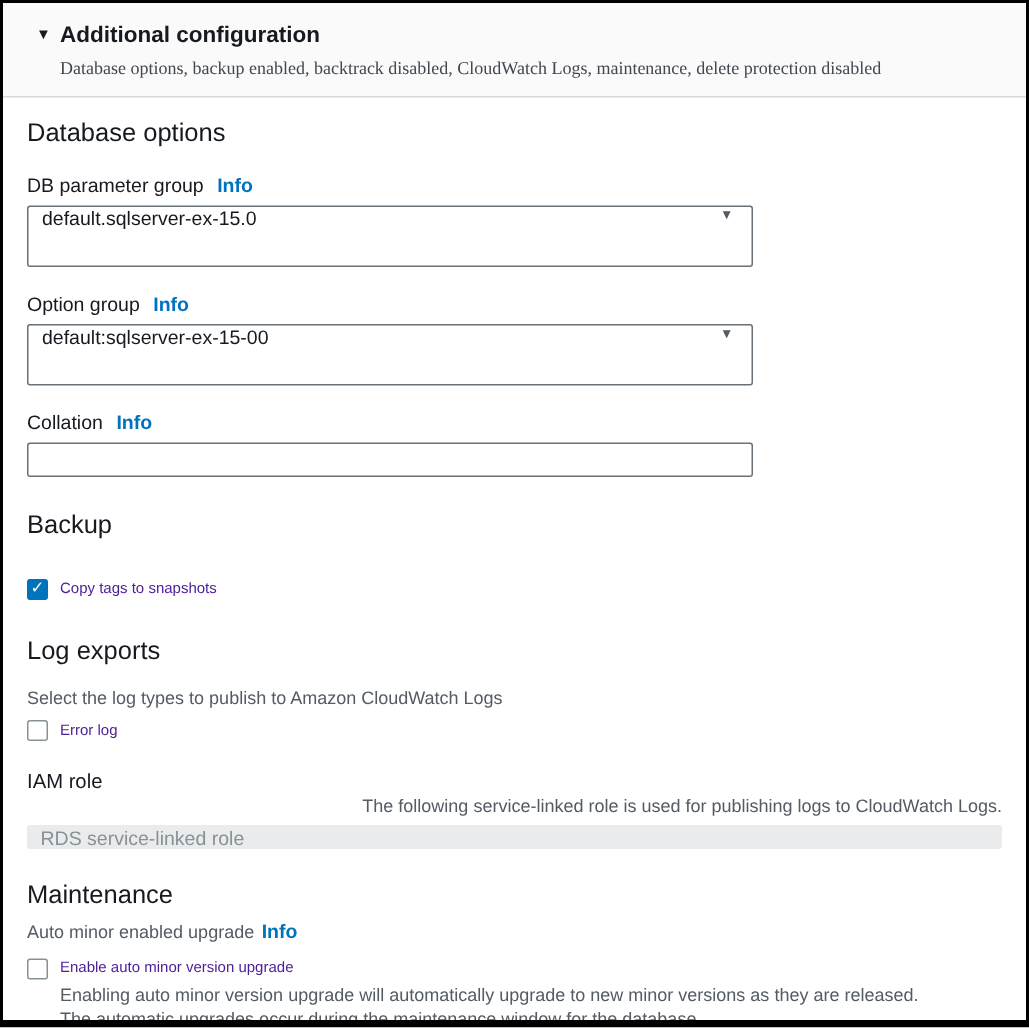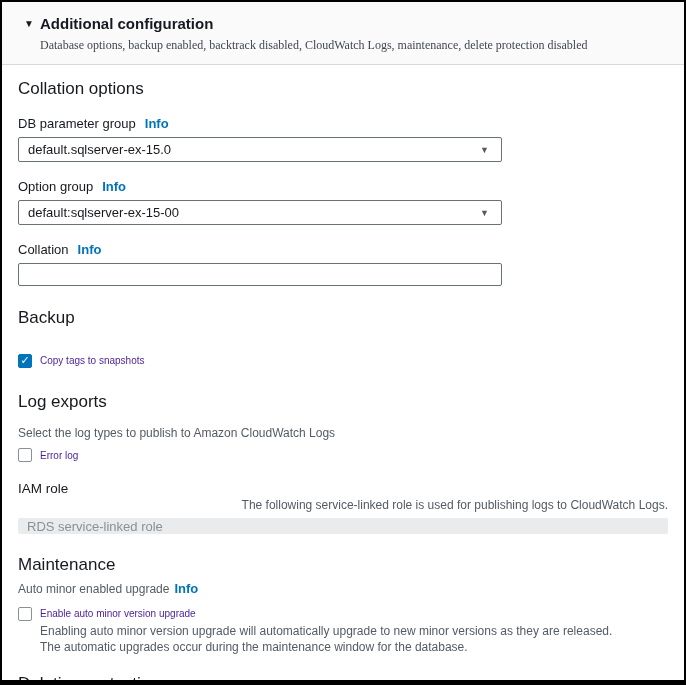--- a/index.html
+++ b/index.html
@@ -55,26 +55,26 @@
     margin-left: 9px;
     font-size: 13px;
     font-weight: 700;
     color: #0073bb;
     text-decoration: none;
     cursor: pointer;
   }
   .select-box {
     margin-top: 6px;
     width: 484px;
-    height: 25px;
+    height: 41px;
     border: 1px solid #687078;
     border-radius: 2px;
     background: #fff;
     display: flex;
-    align-items: center;
+    align-items: flex-start;
     padding: 0 12px 0 9px;
     cursor: pointer;
   }
   .select-value { font-size: 13px; color: #16191f; flex: 1 1 auto; }
   .select-caret { font-size: 9px; color: #545b64; flex: 0 0 auto; }
   .text-input {
     margin-top: 6px;
     width: 484px;
     height: 23px;
     border: 1px solid #687078;
@@ -154,21 +154,21 @@
   <div class="expander-header">
     <div class="expander-title-row">
       <span class="expander-caret">▼</span>
       <span class="expander-title">Additional configuration</span>
     </div>
     <div class="expander-subtitle">Database options, backup enabled, backtrack disabled, CloudWatch Logs, maintenance, delete protection disabled</div>
   </div>
 
   <div class="content">
 
-    <div class="section-heading mt-db">Collation options</div>
+    <div class="section-heading mt-db">Database options</div>
 
     <div class="field-label-row">
       <span class="field-label">DB parameter group</span>
       <a class="info-link">Info</a>
     </div>
     <div class="select-box">
       <span class="select-value">default.sqlserver-ex-15.0</span>
       <span class="select-caret">▼</span>
     </div>
 

